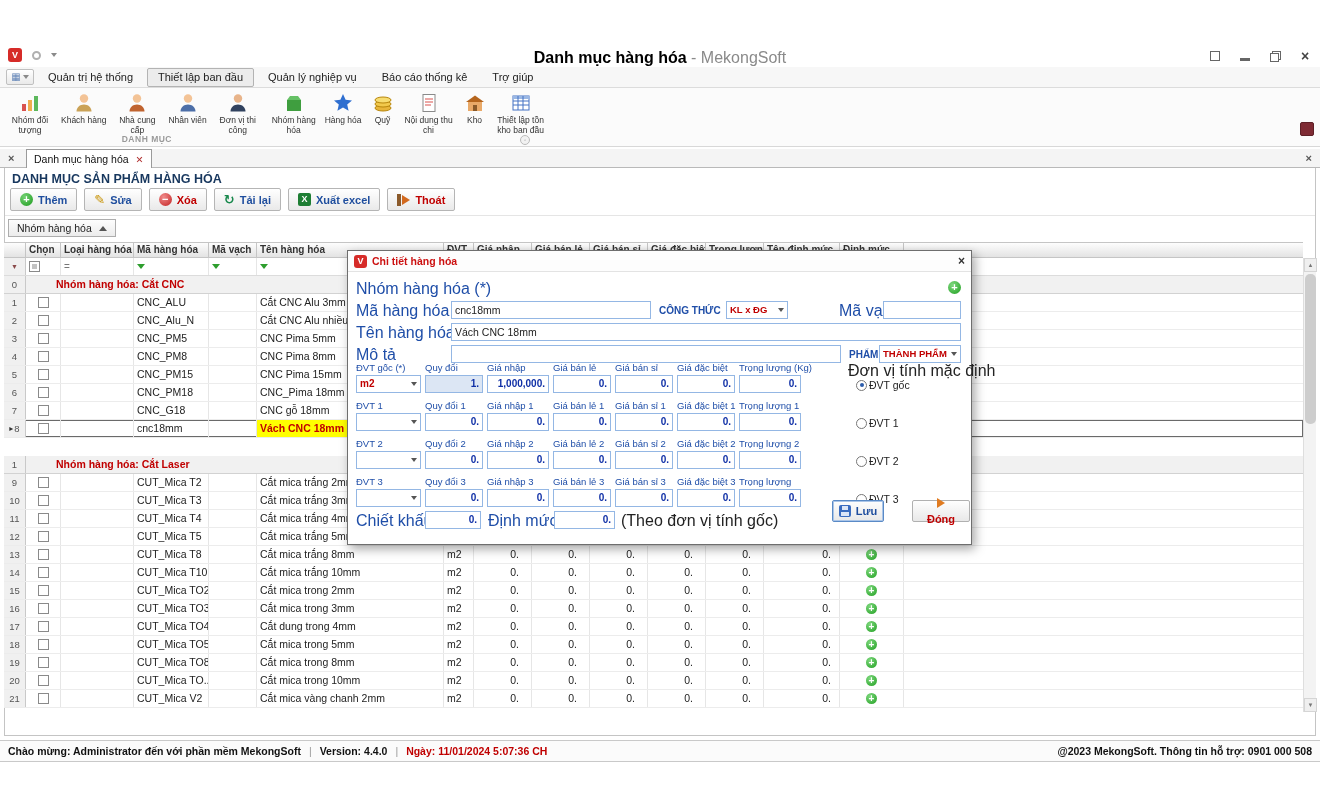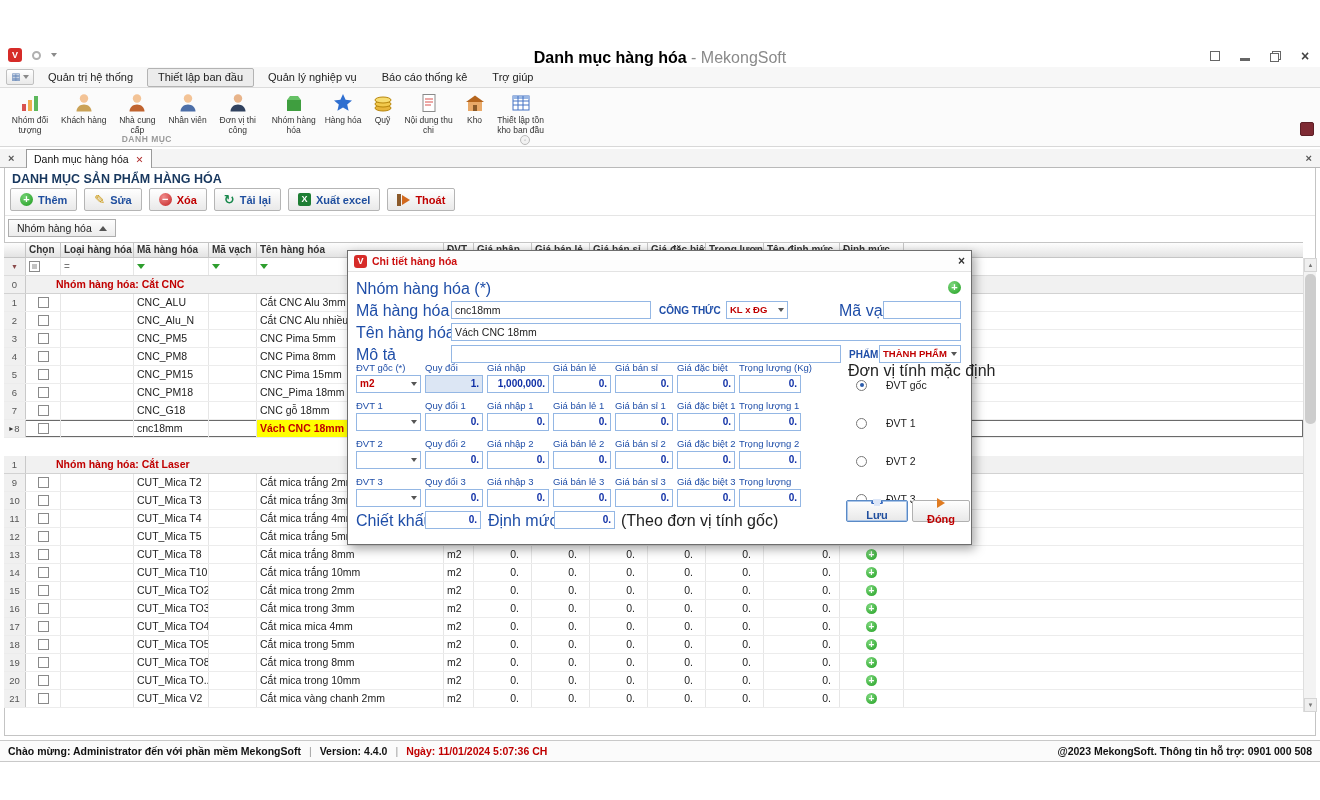--- a/index.html
+++ b/index.html
@@ -140,28 +140,28 @@
 
   .units { position:absolute; left:8px; top:111px; width:455px; }
   .unit-block { margin-bottom:7px; }
   .u-head { display:grid; grid-template-columns:65px 58px 62px 58px 58px 58px 62px; column-gap:4px; height:13px; font-size:9.5px; color:#1f4ea8; white-space:nowrap; }
   .u-row { display:grid; grid-template-columns:65px 58px 62px 58px 58px 58px 62px; column-gap:4px; height:18px; }
   .u-cell { border:1px solid #94b7e4; height:18px; font-size:10px; line-height:16px; padding:0 3px; background:#fff; overflow:hidden; white-space:nowrap; }
   .u-combo { display:flex; align-items:center; justify-content:space-between; }
   .u-num { color:#0f2fa6; font-weight:bold; text-align:right; }
   .u-cell.shaded { background:#dce6f4; }
 
-  .radios label { position:absolute; left:508px; display:flex; align-items:center; gap:19px; font-size:10.5px; color:#222; }
+  .radios label { position:absolute; left:508px; display:flex; align-items:center; gap:2px; font-size:10.5px; color:#222; }
   .radios label:nth-of-type(1){ top:128px; } .radios label:nth-of-type(2){ top:166px; }
   .radios label:nth-of-type(3){ top:204px; } .radios label:nth-of-type(4){ top:242px; }
   .rb { width:11px; height:11px; border:1px solid #777; border-radius:50%; background:#fff; position:relative; flex:none; }
   .rb.on::after { content:""; position:absolute; inset:2.5px; background:#2b5cab; border-radius:50%; }
 
   .dlg-btn { position:absolute; top:249px; height:22px; display:flex; align-items:center; justify-content:center; gap:5px; border:1px solid #b0b0b0; border-radius:2px; background:linear-gradient(#fefefe,#e8e8e8); font-weight:bold; font-size:11px; }
-  .btn-save { left:498px; width:62px; color:#1f4e9e; border-color:#5a8ac6; box-shadow:inset 0 0 0 1px #aac5e8;flex-direction:column; }
+  .btn-save { left:484px; width:52px; color:#1f4e9e; border-color:#5a8ac6; box-shadow:inset 0 0 0 1px #aac5e8; }
   .btn-close { left:564px; width:58px; color:#c00000;flex-direction:column; }
   .ic-save { width:12px; height:12px; background:#3a6cc0; border-radius:2px; position:relative; }
   .ic-save::before { content:""; position:absolute; left:3px; top:1px; width:6px; height:4px; background:#dce6f7; }
   .ic-save::after { content:""; position:absolute; left:2px; bottom:1px; width:8px; height:4px; background:#dce6f7; }
   .ic-dclose { width:0; height:0; border-top:5px solid transparent; border-bottom:5px solid transparent; border-left:8px solid #e07b20; }
 </style>
 </head>
 <body>
 
 <div class="screen">
@@ -754,21 +754,21 @@
         <div class="grow item">
           <div class="cell c-idx">
             <span>17</span>
           </div>
           <div class="cell c-sel">
             <span class="cb"></span>
           </div>
           <div class="cell c-loai"></div>
           <div class="cell c-ma">CUT_Mica TO4</div>
           <div class="cell c-vach"></div>
-          <div class="cell c-ten">Cắt mica mica 4mm</div>
+          <div class="cell c-ten">Cắt dung trong 4mm</div>
           <div class="cell c-dvt">m2</div>
           <div class="cell c-num">0.</div>
           <div class="cell c-num">0.</div>
           <div class="cell c-num">0.</div>
           <div class="cell c-num">0.</div>
           <div class="cell c-num">0.</div>
           <div class="cell c-tdm">0.</div>
           <div class="cell c-dm">
             <span class="plus show">+</span>
           </div>

